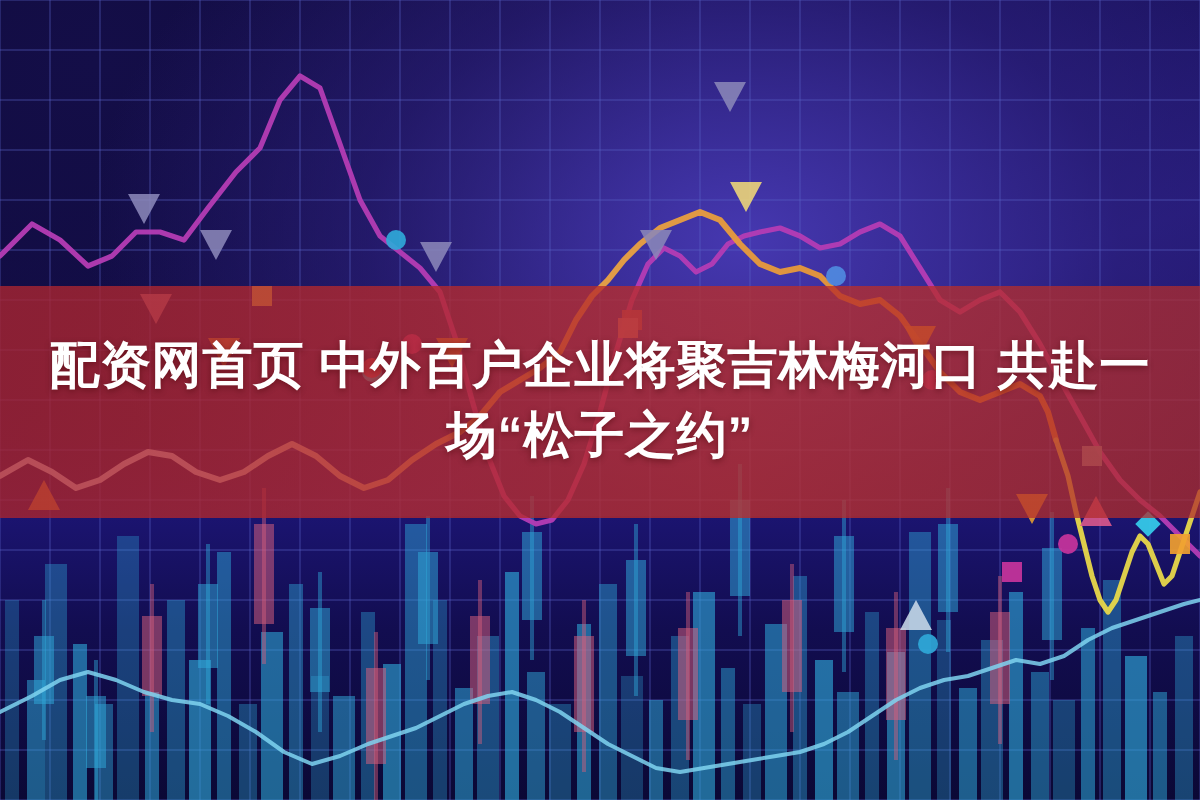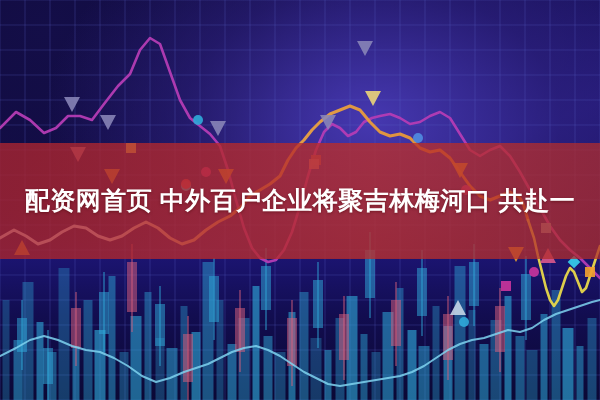--- a/index.html
+++ b/index.html
@@ -249,15 +249,16 @@
       <polygon points="540,263 556,263 548,248" fill="#e05a8c" opacity="0.88"></polygon>
       <circle cx="534" cy="272" r="5" fill="#c8349c" opacity="0.92"></circle>
       <rect x="569.5" y="257.5" width="9" height="9" fill="#35c8e8" opacity="0.95" transform="rotate(45 574 262)"></rect>
       <rect x="585" y="267" width="10" height="10" fill="#f0a030" opacity="0.92"></rect>
       <circle cx="464" cy="322" r="5" fill="#2fa8d8" opacity="0.92"></circle>
       <rect x="501" y="281" width="10" height="10" fill="#c8349c" opacity="0.92"></rect>
     </svg>
 
   <div id="headline-band">
     <div class="headline-line">配资网首页 中外百户企业将聚吉林梅河口 共赴一</div>
+    <div class="headline-line">场“松子之约”</div>
   </div>
 
 </div>
 
 </body></html>

